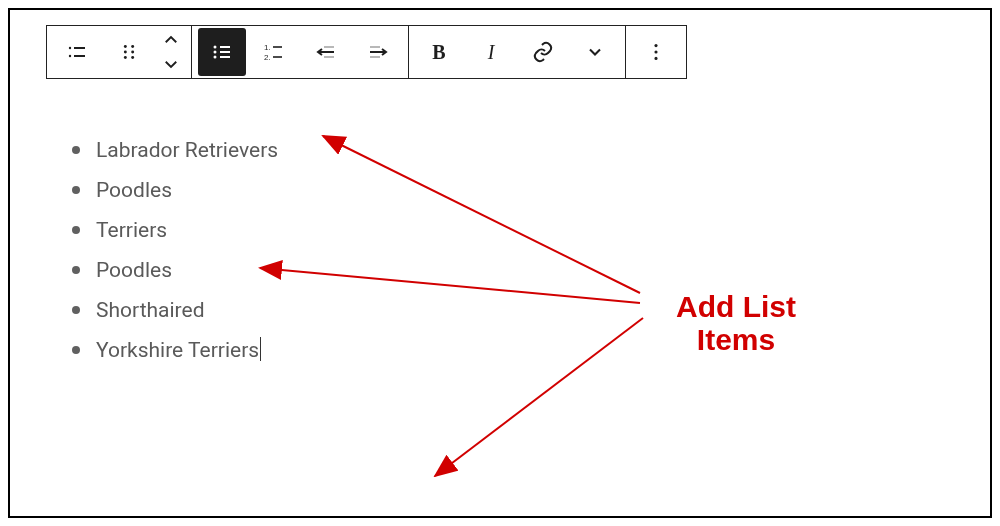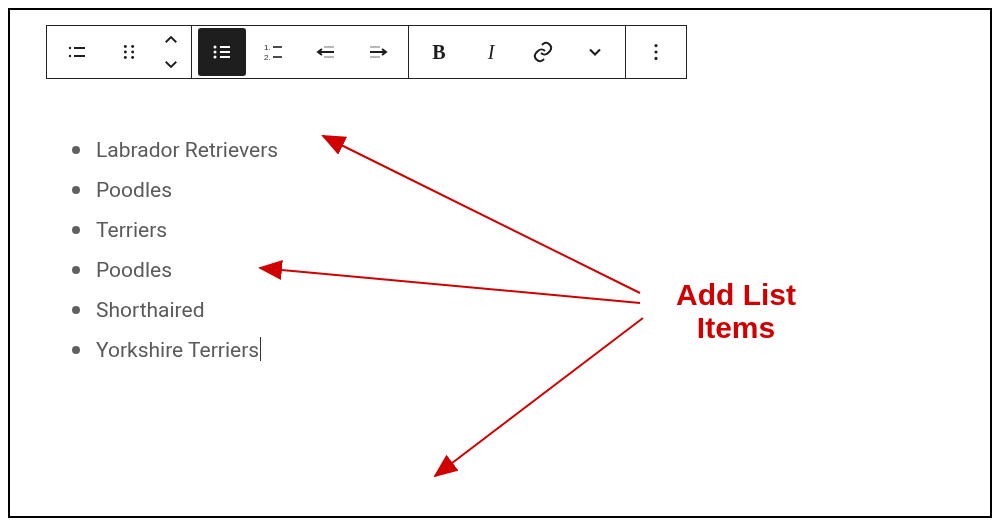--- a/index.html
+++ b/index.html
@@ -229,21 +229,21 @@
 
   <ul class="list">
     <li><span>Labrador Retrievers</span></li>
     <li><span>Poodles</span></li>
     <li><span>Terriers</span></li>
     <li><span>Poodles</span></li>
     <li><span>Shorthaired</span></li>
     <li><span>Yorkshire Terriers</span><span class="cursor"></span></li>
   </ul>
 
-  <div class="annotation-text" style="top:268px; left:636px;">
+  <div class="annotation-text" style="top:280px; left:636px;">
     <span>Add List</span><br><span>Items</span>
   </div>
 
   <svg class="arrows" width="984" height="510">
     <defs>
       <marker id="ah" markerWidth="12" markerHeight="10" refX="11" refY="5" orient="auto">
         <polygon points="0,0 12,5 0,10" fill="#d10000"></polygon>
       </marker>
     </defs>
     <line x1="630" y1="283" x2="313" y2="126" stroke="#d10000" stroke-width="2" marker-end="url(#ah)"></line>

